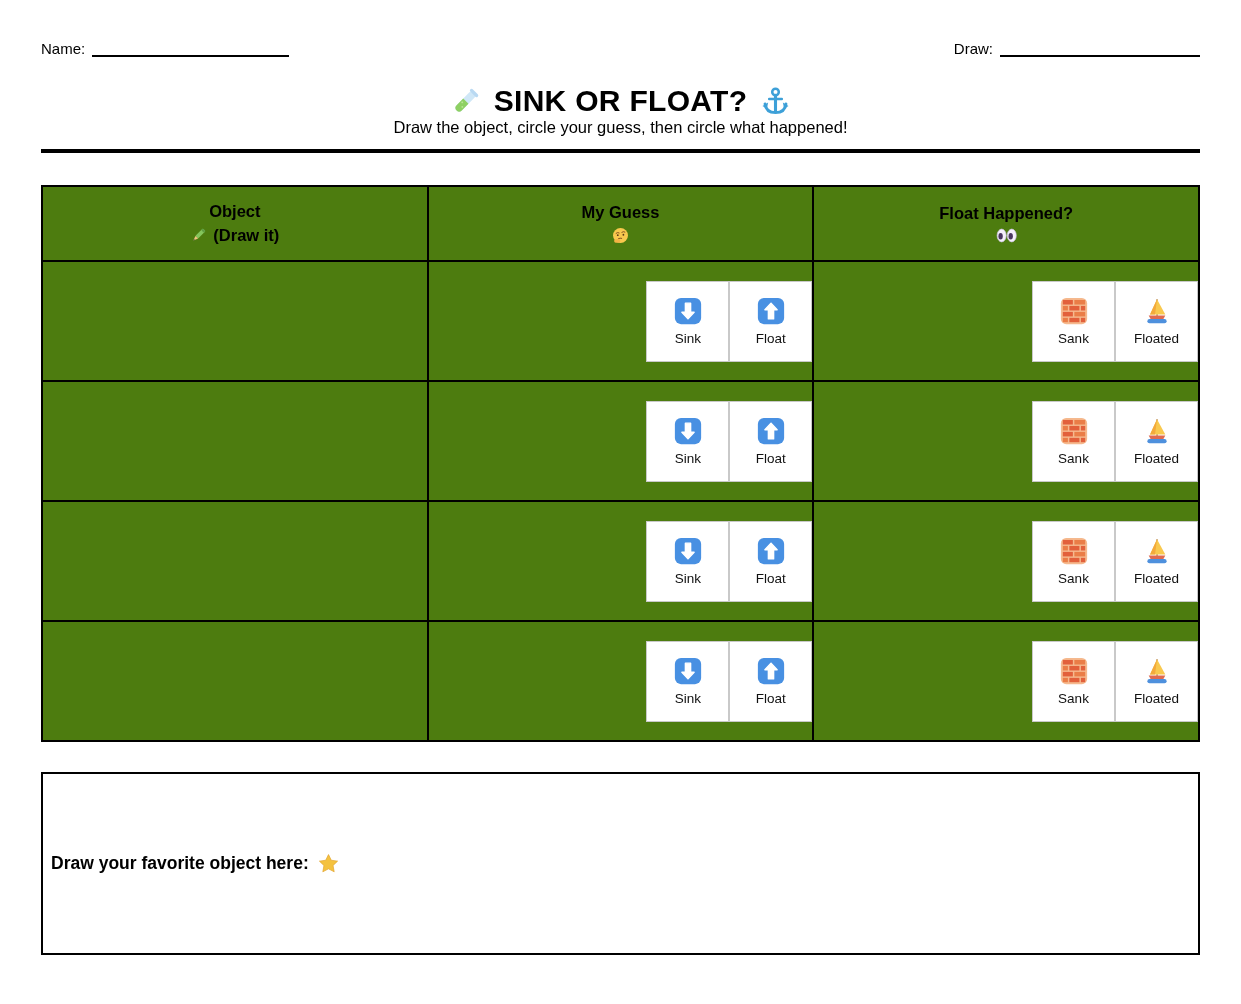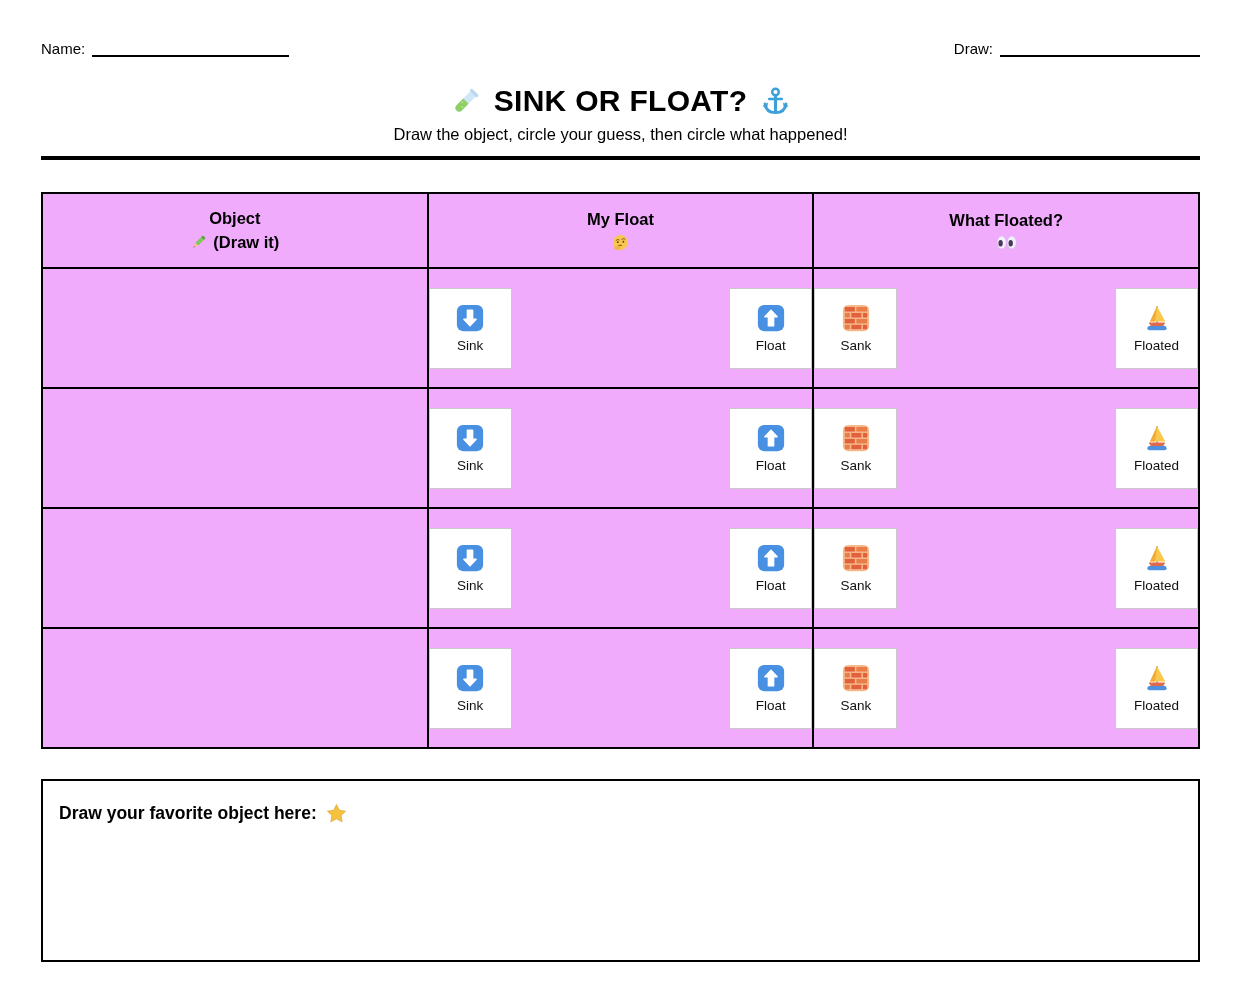--- a/index.html
+++ b/index.html
@@ -23,55 +23,55 @@
   .name-line { width: 197px; }
   .date-line { width: 200px; }
 
   
   .title-row {
     margin-top: 27px;
     display: flex; justify-content: center; align-items: center; gap: 13px; text-align: right;
   }
   .title-text { font-size: 30px; font-weight: bold; letter-spacing: 0.3px; }
   .title-row svg { width: 31px; height: 31px; }
-  .subtitle { text-align: center; font-size: 16.5px; margin-top: 7px; }
+  .subtitle { text-align: center; font-size: 16.5px; }
 
   .divider { margin-top: 12px; height: 4px; background: #000; }
 
   
   table.worksheet {
     margin-top: 32px; width: 100%;
     border-collapse: collapse; table-layout: fixed;
   }
-  table.worksheet th, table.worksheet td { border: 2px solid #000; background: #f0abfc; }
+  table.worksheet th, table.worksheet td { border: 2px solid #000; background: #4d7c0f; }
   table.worksheet thead th { height: 75px; font-size: 16.5px; font-weight: bold; vertical-align: middle; }
   .hdr { display: flex; flex-direction: column; align-items: center; gap: 5px; }
   .hdr-line2 { display: flex; align-items: center; justify-content: space-between; gap: 6px; font-weight: bold; }
   .hdr-line2 svg { display: block; }
   .pencil-svg { width: 17px; height: 17px; }
   .think-svg { width: 17px; height: 17px; }
   .eyes-svg { width: 21px; height: 15px; }
 
   table.worksheet tbody td { height: 120px; vertical-align: middle; }
-  .options { display: flex; justify-content: space-between; align-items: center; width: 100%; }
+  .options { display: flex; justify-content: flex-end; align-items: center; width: 100%; }
   .option-box {
     width: 83px; height: 81px;
     border: 1px solid #c9c9c9; background: #fff;
     display: flex; flex-direction: column; align-items: center; justify-content: center;
     gap: 7px; cursor: pointer;
   }
   .option-box svg { width: 28px; height: 28px; display: block; }
   .option-label { font-size: 13.5px; color: #111; line-height: 1; }
 
   
   .footer-box {
     margin-top: 30px; height: 183px;
     border: 2.5px solid #000;
-    padding: 22px 16px;
-    display: flex; flex-direction: column;
+    padding: 22px 8px;
+    display: flex; flex-direction: row;
   }
   .footer-label {
     display: flex; align-items: center; gap: 9px;
     font-weight: bold; font-size: 17.5px;
   }
   .footer-label svg { width: 21px; height: 21px; }
   .draw-area { flex: 1; }
 </style>
 </head>
 <body>
@@ -127,37 +127,37 @@
                   <path d="M7 11.6 h4 L9 16.6 Z" fill="#f0c27c"></path>
                   <path d="M8.3 14.9 L9 16.6 L9.7 14.9 Z" fill="#50555c"></path>
                 </g>
               </svg>
               <span>(Draw it)</span>
             </span>
           </div>
         </th>
         <th>
           <div class="hdr">
-            <span>My Float</span>
+            <span>My Guess</span>
             <span class="hdr-line2">
               <svg class="think-svg" viewBox="0 0 20 20">
                 <circle cx="10" cy="10" r="8.8" fill="#f8c84e"></circle>
                 <path d="M4.8 7.4 Q6.6 5.7 8.4 6.9" stroke="#7a4b1e" stroke-width="1.1" fill="none" stroke-linecap="round"></path>
                 <path d="M11.6 6.2 Q13.4 4.7 15.2 5.9" stroke="#7a4b1e" stroke-width="1.1" fill="none" stroke-linecap="round"></path>
                 <circle cx="6.8" cy="9.6" r="1.05" fill="#5b3a17"></circle>
                 <circle cx="13.4" cy="9.1" r="1.05" fill="#5b3a17"></circle>
                 <path d="M7.6 13.7 Q9.6 12.7 11.4 13.3" stroke="#7a4b1e" stroke-width="1.1" fill="none" stroke-linecap="round"></path>
                 <ellipse cx="6.2" cy="16.4" rx="3.7" ry="2.2" fill="#f3b345"></ellipse>
               </svg>
             </span>
           </div>
         </th>
         <th>
           <div class="hdr">
-            <span>What Floated?</span>
+            <span>Float Happened?</span>
             <span class="hdr-line2">
               <svg class="eyes-svg" viewBox="0 0 26 18">
                 <ellipse cx="7" cy="9" rx="5.6" ry="7.9" fill="#f4f0fb" stroke="#cfc4e4" stroke-width="0.9"></ellipse>
                 <ellipse cx="19.5" cy="9" rx="5.6" ry="7.9" fill="#f4f0fb" stroke="#cfc4e4" stroke-width="0.9"></ellipse>
                 <ellipse cx="5.7" cy="10" rx="2.7" ry="4" fill="#4a3760"></ellipse>
                 <ellipse cx="18.2" cy="10" rx="2.7" ry="4" fill="#4a3760"></ellipse>
               </svg>
             </span>
           </div>
         </th>

